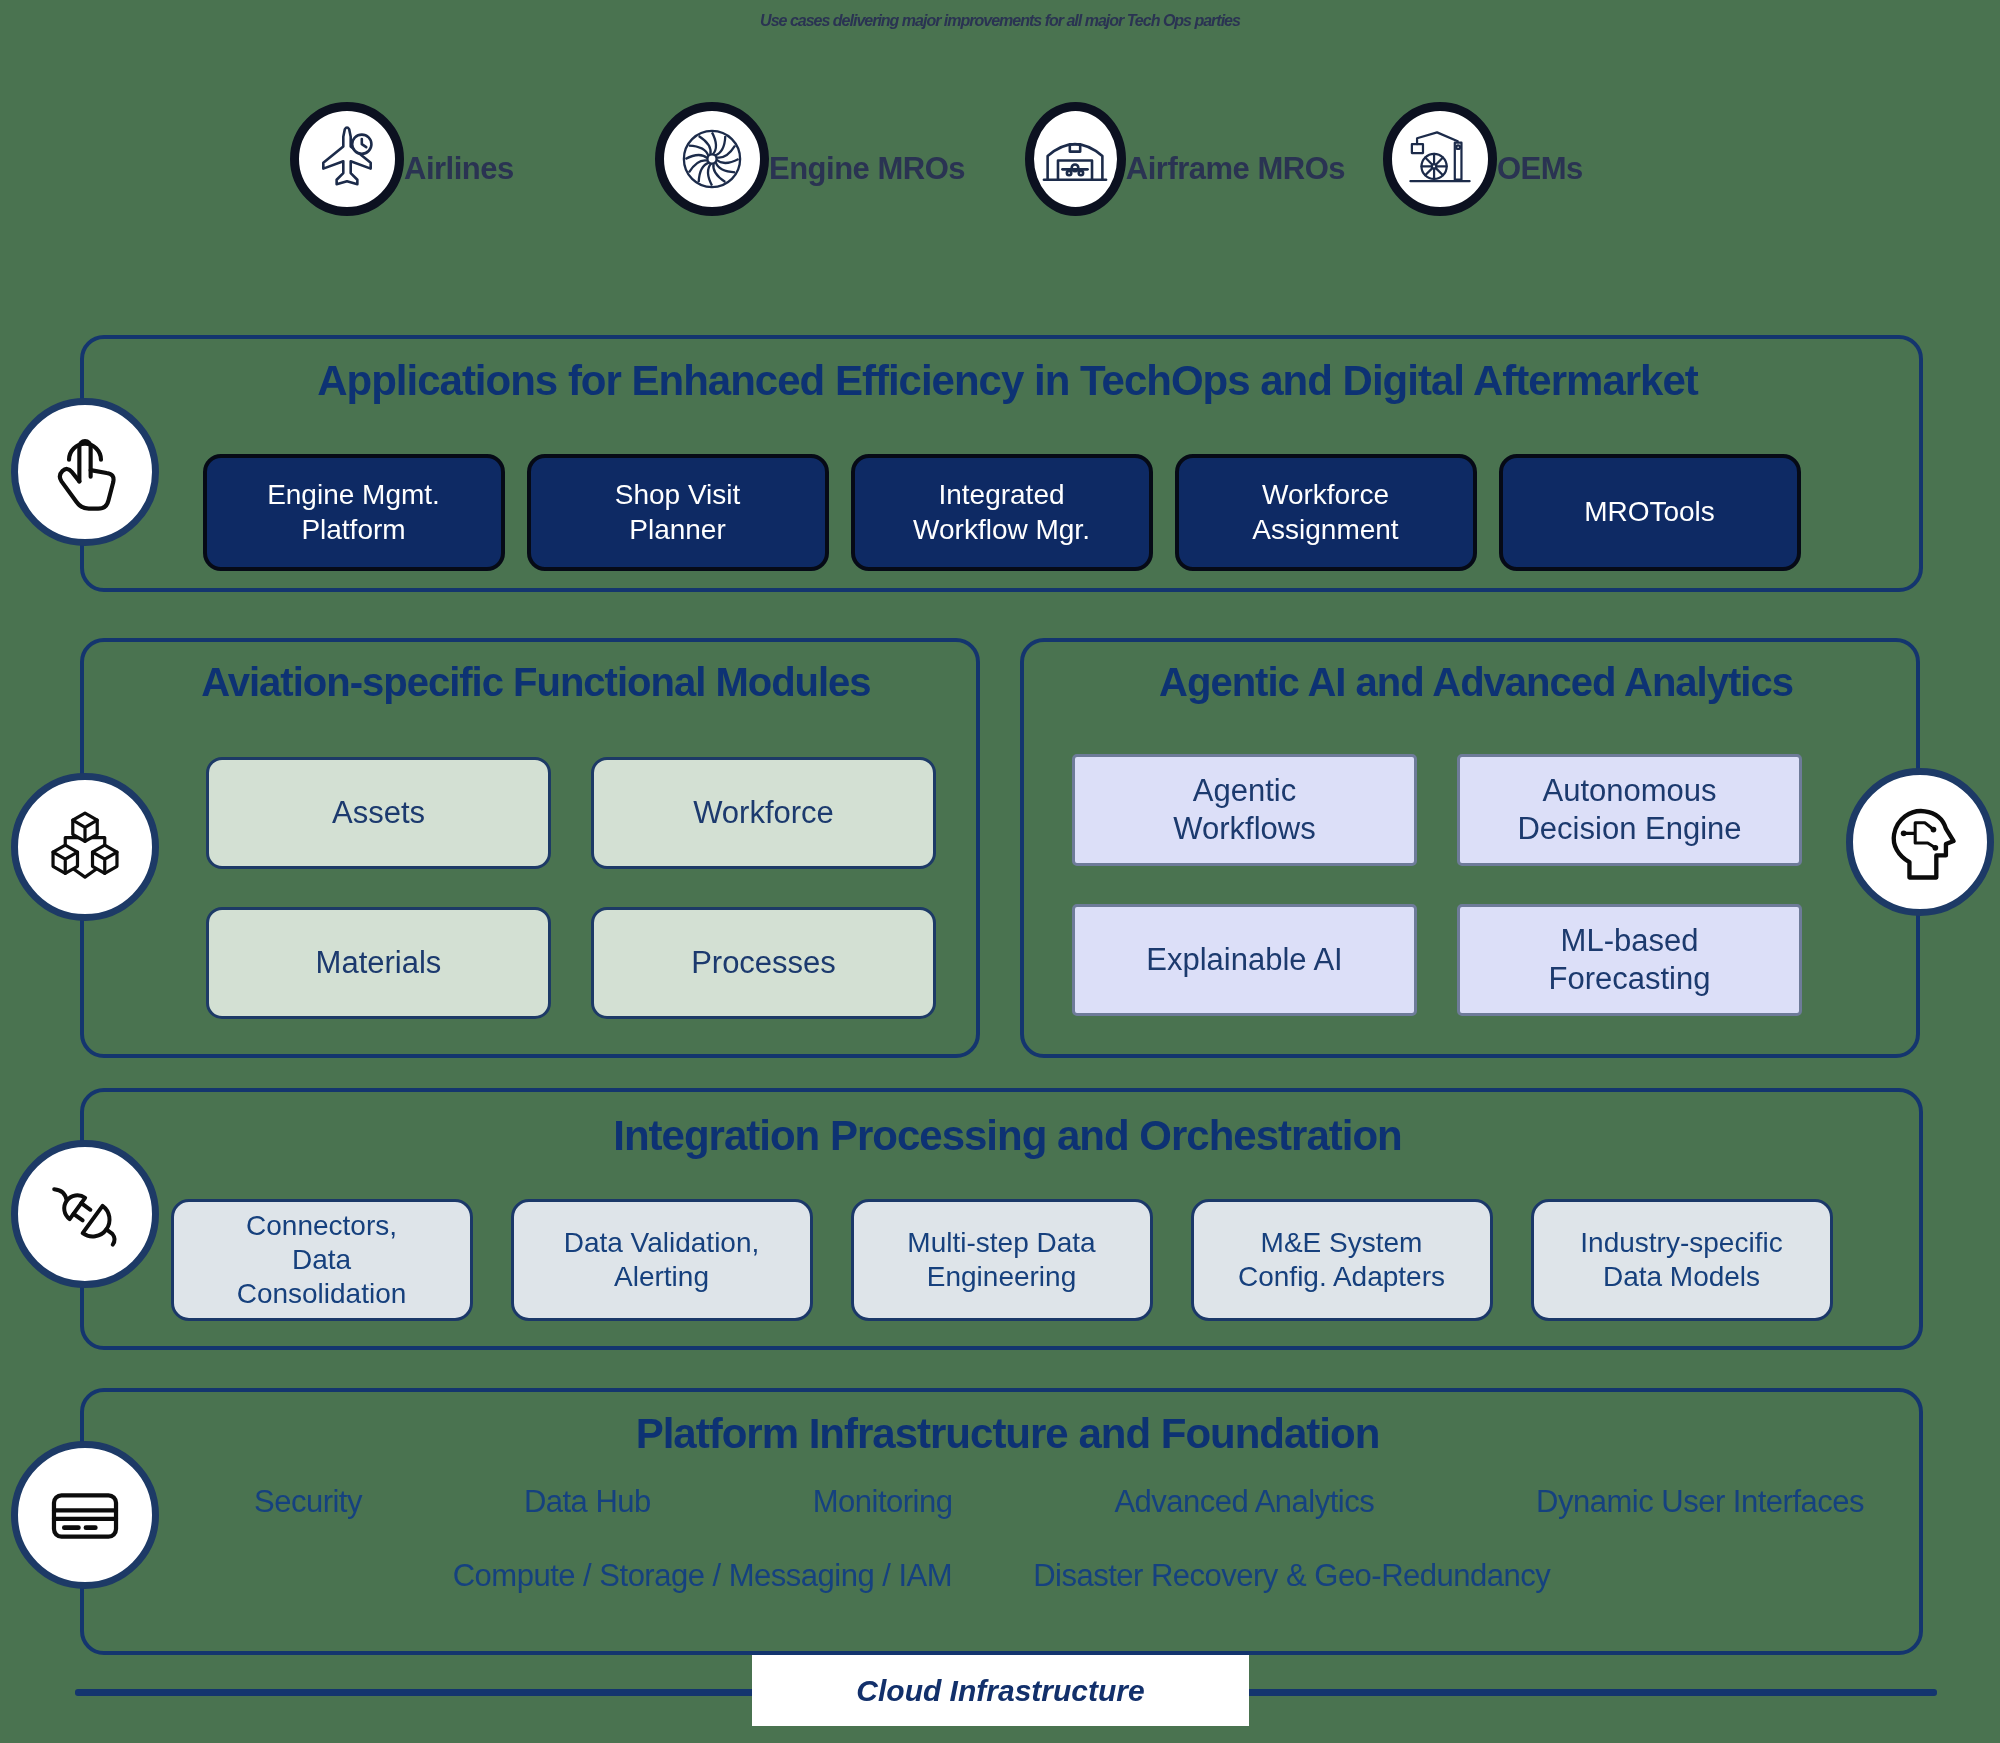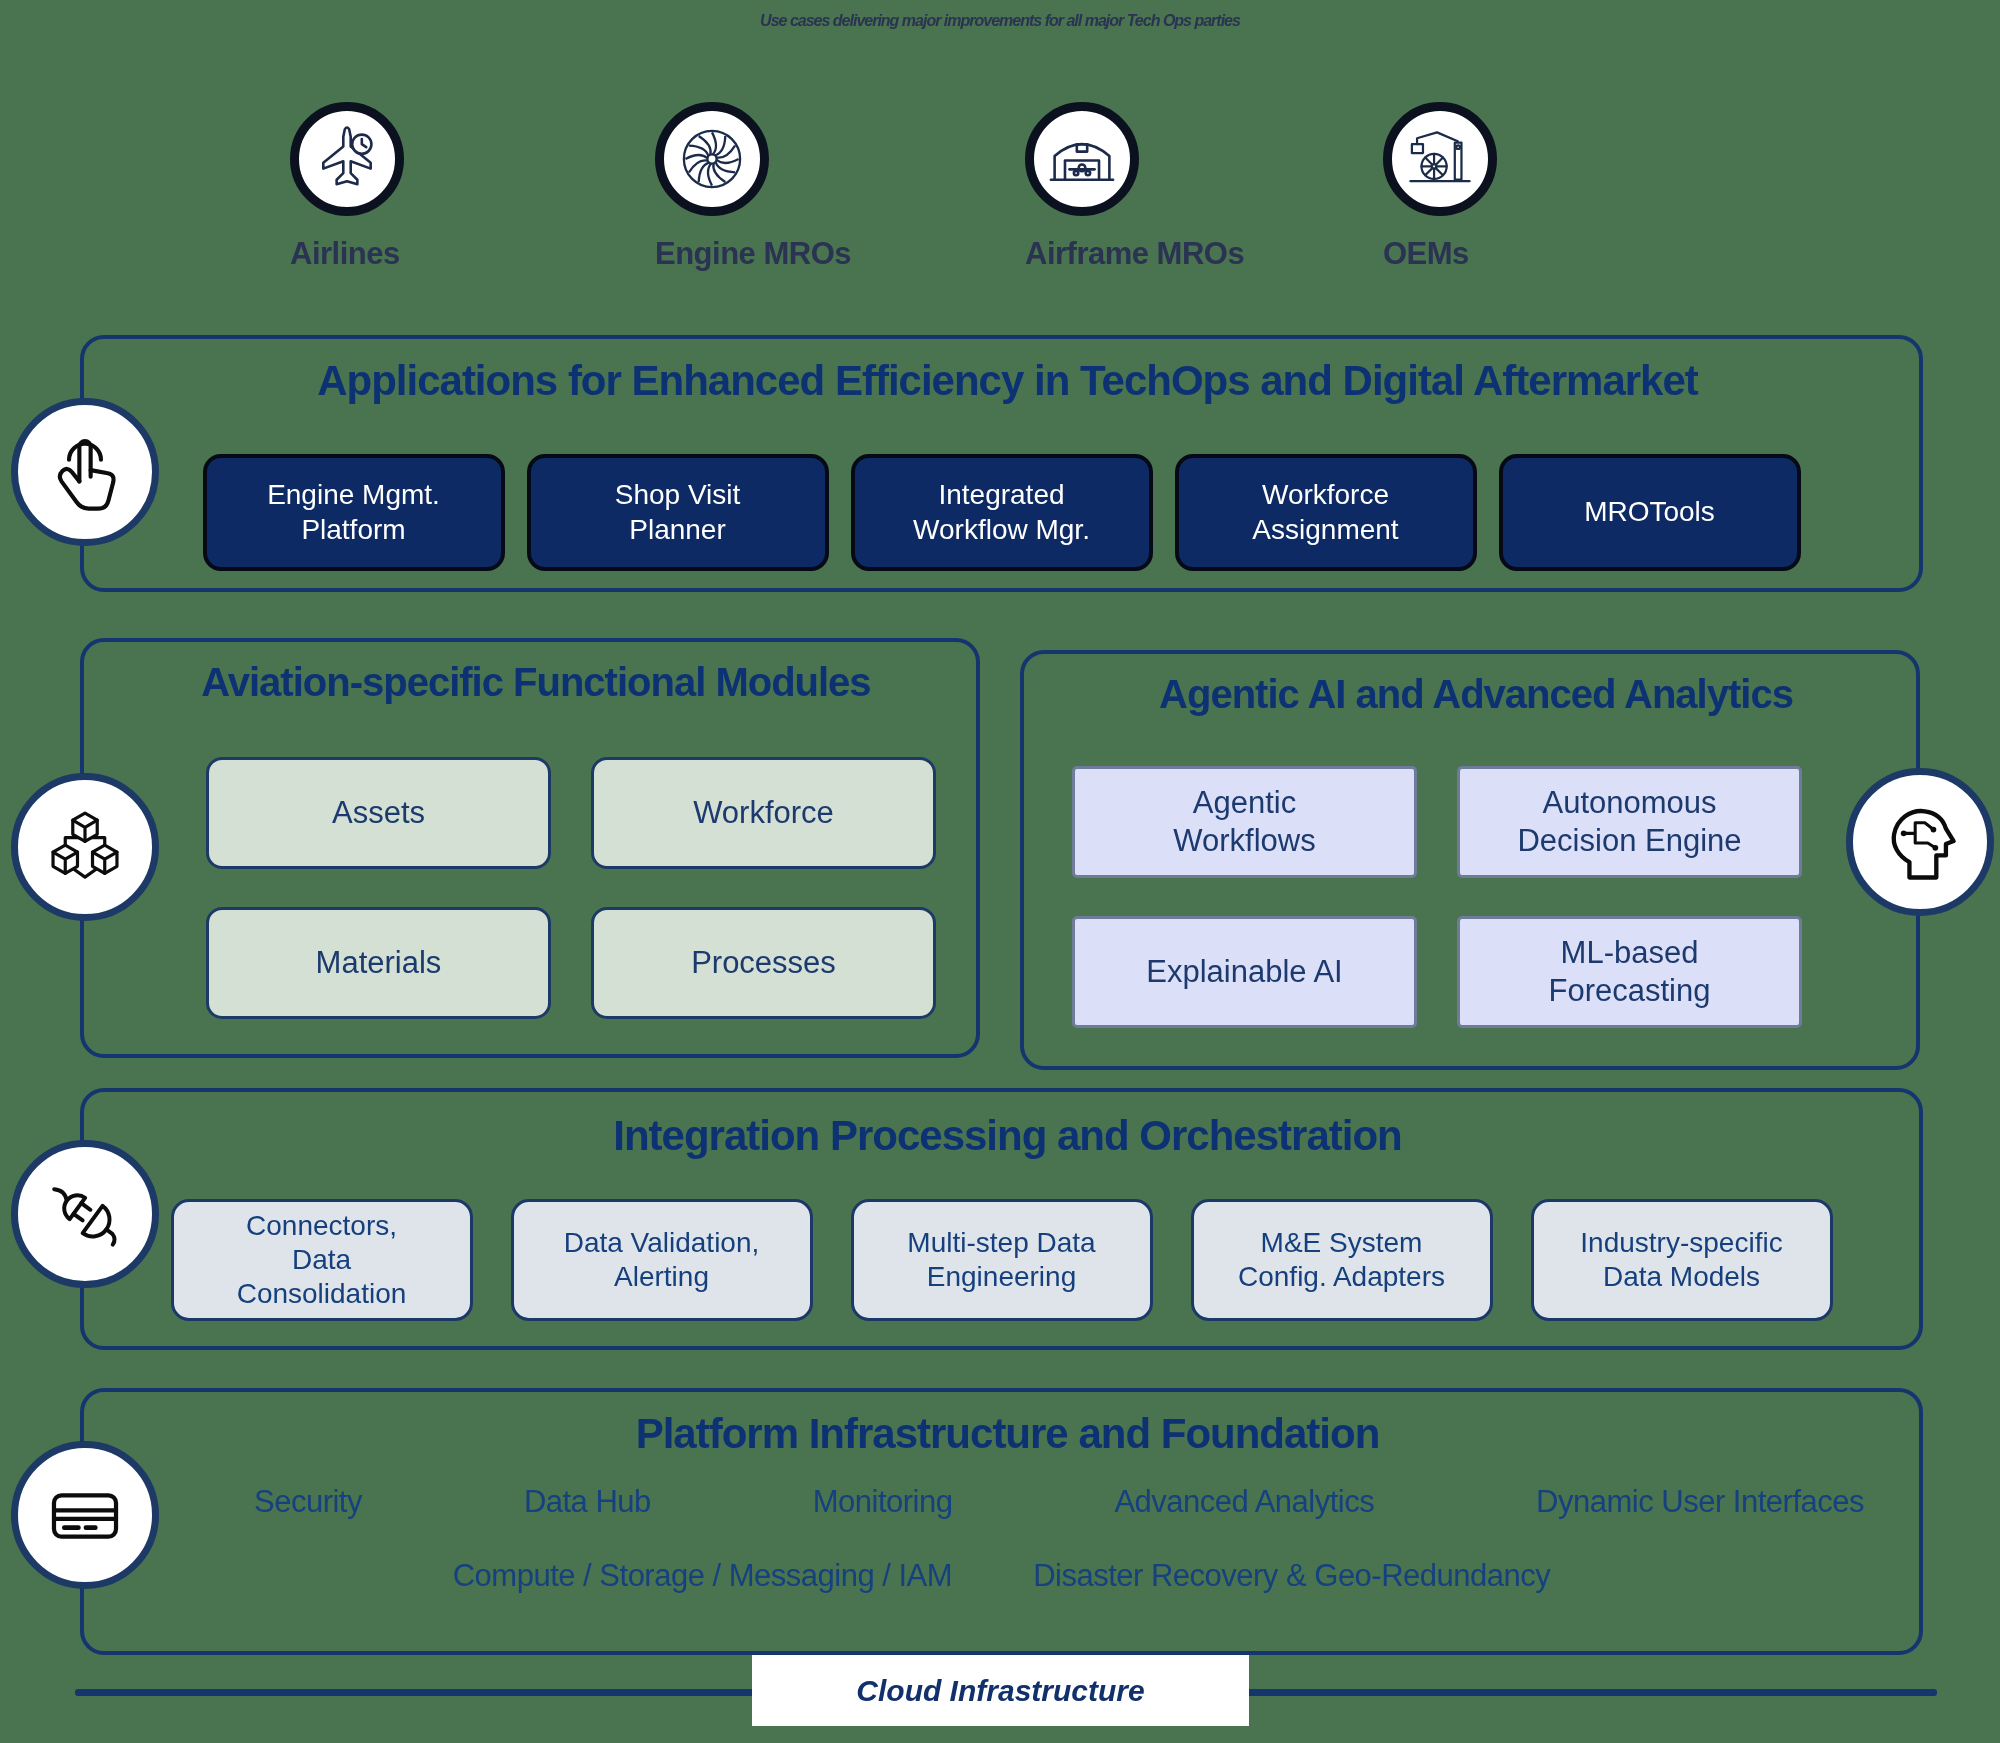--- a/index.html
+++ b/index.html
@@ -4,21 +4,21 @@
 <style>
   html,body{margin:0;padding:0;background:#4a7350;}
   .canvas{position:relative;width:2000px;height:1743px;background:#4a7350;
           font-family:"Liberation Sans",sans-serif;overflow:hidden;}
 
   .main-title{position:absolute;top:12px;left:0;width:100%;text-align:center;
 Color:    font-size:41px;font-weight:bold;font-style:italic;color:#2a3352;letter-spacing:-1px;}
   .main-title{color:#2a3352;}
 
   
-  .party{position:absolute;top:102px;width:320px;display:flex;flex-direction:column;align-items:flex-start;}
+  .party{position:absolute;top:102px;width:320px;display:flex;flex-direction:row;align-items:center;}
   .party-circle{width:96px;height:96px;background:#fff;border:9px solid #0c1120;border-radius:50%;
                 display:flex;align-items:center;justify-content:center;}
   .party-label{margin-top:20px;font-size:31px;font-weight:bold;color:#2a3352;letter-spacing:-0.5px;white-space:nowrap;}
 
   
   .layer-box{position:absolute;border:4px solid #14356e;border-radius:24px;box-sizing:border-box;}
   .layer-title{position:absolute;left:0;right:0;text-align:center;font-weight:bold;font-size:42px;
                color:#0d3273;letter-spacing:-1px;white-space:nowrap;padding-left:12px;}
 
   .btn{display:flex;align-items:center;justify-content:center;text-align:center;
@@ -149,21 +149,21 @@
   <div class="layer-box" style="left:80px;top:638px;width:900px;height:420px;">
     <div class="layer-title" style="top:18px;font-size:40px;">Aviation-specific Functional Modules</div>
     <div class="grid2" style="left:122px;top:115px;">
       <div class="btn btn-green">Assets</div>
       <div class="btn btn-green">Workforce</div>
       <div class="btn btn-green">Materials</div>
       <div class="btn btn-green">Processes</div>
     </div>
   </div>
 
-  <div class="layer-box" style="left:1020px;top:638px;width:900px;height:420px;margin-top:12px;">
+  <div class="layer-box" style="left:1020px;top:638px;width:900px;height:420px;">
     <div class="layer-title" style="top:18px;font-size:40px;">Agentic AI and Advanced Analytics</div>
     <div class="grid2" style="left:48px;top:112px;">
       <div class="btn btn-lav">Agentic Workflows</div>
       <div class="btn btn-lav">Autonomous Decision Engine</div>
       <div class="btn btn-lav">Explainable AI</div>
       <div class="btn btn-lav">ML-based Forecasting</div>
     </div>
   </div>
 
   <div class="layer-box" style="left:80px;top:1088px;width:1843px;height:262px;">

